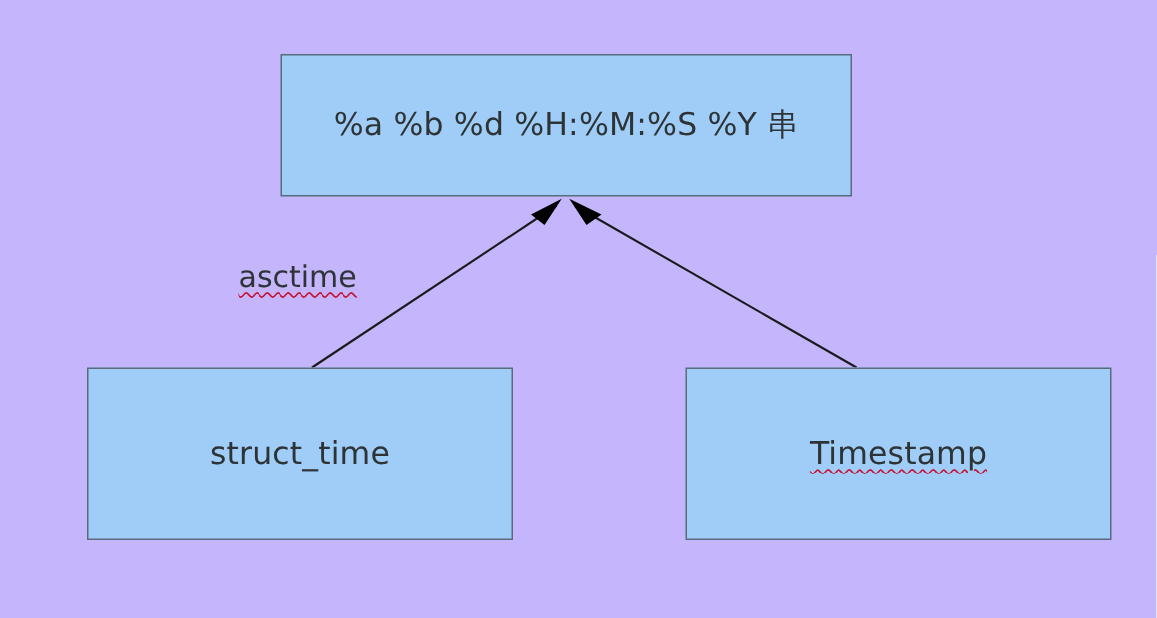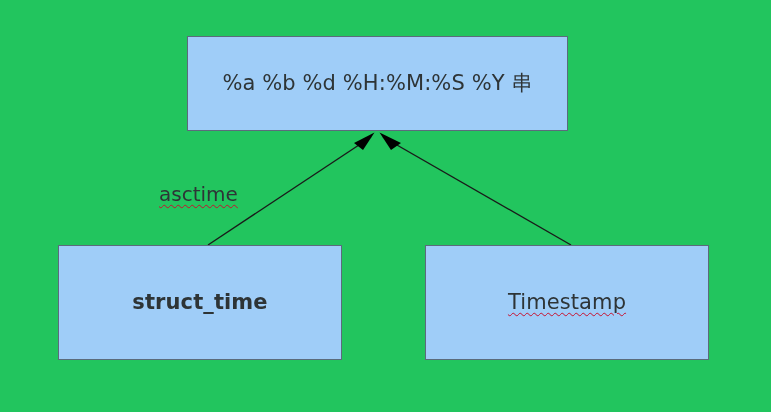--- a/index.html
+++ b/index.html
@@ -8,21 +8,21 @@
     padding: 0;
     background: #ffffff;
   }
   body {
     font-family: "DejaVu Sans", sans-serif;
   }
   #canvas {
     position: relative;
     width: 771px;
     height: 412px;
-    background: #22c55e;
+    background: #c4b5fd;
     overflow: hidden;
   }
   .edge-layer {
     position: absolute;
     left: 0;
     top: 0;
     width: 771px;
     height: 412px;
     pointer-events: none;
   }
@@ -45,43 +45,41 @@
     left: 187px;
     top: 36px;
     width: 381px;
     height: 95px;
   }
   #node-struct-time {
     left: 58px;
     top: 245px;
     width: 284px;
     height: 115px;
-    font-weight: bold;
   }
   #node-timestamp {
-    left: 425px;
+    left: 457px;
     top: 245px;
     width: 284px;
     height: 115px;
   }
   .node-label {
     display: inline-block;
   }
   .spellcheck {
     text-decoration: underline wavy #C8102E;
     text-decoration-thickness: 1px;
     text-underline-offset: 3px;
   }
   .edge-label {
     position: absolute;
     color: #2E3436;
     font-size: 20px;
     font-family: "DejaVu Sans", sans-serif;
     white-space: nowrap;
-    margin-top: 10px;
   }
   #edge-label-asctime {
     left: 159px;
     top: 172px;
   }
   #edge-label-ctime {
     left: 502px;
     top: 172px;
   }
 </style>

